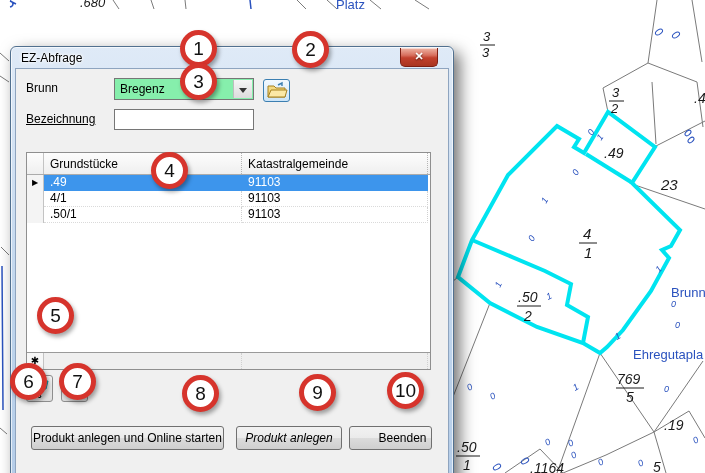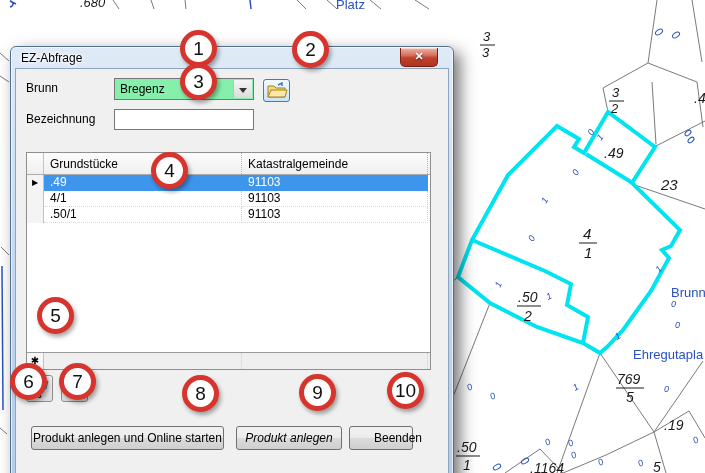--- a/index.html
+++ b/index.html
@@ -233,21 +233,21 @@
       </div>
     </div>
     <div class="folder-btn">
       <svg width="25" height="21" viewBox="0 0 25 21">
         <path d="M4,6 L10,6 L12,8 L21,8 L21,17 L4,17 Z" fill="#f4d981" stroke="#a5801f" stroke-width="1"></path>
         <path d="M4,17 L7,10 L23,10 L21,17 Z" fill="#fbe8a6" stroke="#a5801f" stroke-width="1"></path>
         <path d="M14,5 L18,3 L18,6" fill="none" stroke="#3c7fb1" stroke-width="1.4"></path>
       </svg>
     </div>
 
-    <span class="field-label" style="top:43px;">Bezeichnung</span>
+    <span class="field-label" style="top:43px;text-decoration:underline;">Bezeichnung</span>
     <input class="textbox" type="text" value="" style="">
 
     <div class="grid">
       <div class="grid-header">
         <div class="gh-corner"></div>
         <div class="gh-cell gh-c1">Grundstücke</div>
         <div class="gh-cell gh-c2">Katastralgemeinde</div>
       </div>
       <div class="grid-row row-selected">
         <div class="row-hdr"><span>▶</span></div>
@@ -280,21 +280,21 @@
     <div class="icon-btn" style="left:45px;top:306px;">
       <svg width="18" height="18" viewBox="0 0 18 18">
         <path d="M1,4 L9,1 L11,8 L4,12 Z" fill="#27d4e4" stroke="#0a93a5" stroke-width="1"></path>
         <rect x="7" y="9" width="10" height="8" fill="#ffffff" stroke="#666" stroke-width="1"></rect>
         <path d="M7,11.5 L17,11.5 M7,14 L17,14 M10.3,9 L10.3,17 M13.6,9 L13.6,17" stroke="#888" stroke-width="1"></path>
       </svg>
     </div>
 
     <div class="btn" style="left:15px;width:193px;">Produkt anlegen und Online starten</div>
     <div class="btn" style="left:220px;width:106px;font-style:italic;">Produkt anlegen</div>
-    <div class="btn" style="left:333px;width:64px;padding-left:24px;">Beenden</div>
+    <div class="btn" style="left:333px;width:83px;padding-left:24px;">Beenden</div>
   </div>
 </div>
 
 <div class="ann" style="left:180px;top:30px;">1</div>
 <div class="ann" style="left:292px;top:31px;">2</div>
 <div class="ann" style="left:180px;top:63px;">3</div>
 <div class="ann" style="left:151px;top:152px;">4</div>
 <div class="ann" style="left:37px;top:297px;">5</div>
 <div class="ann" style="left:10px;top:363px;">6</div>
 <div class="ann" style="left:59px;top:363px;">7</div>

